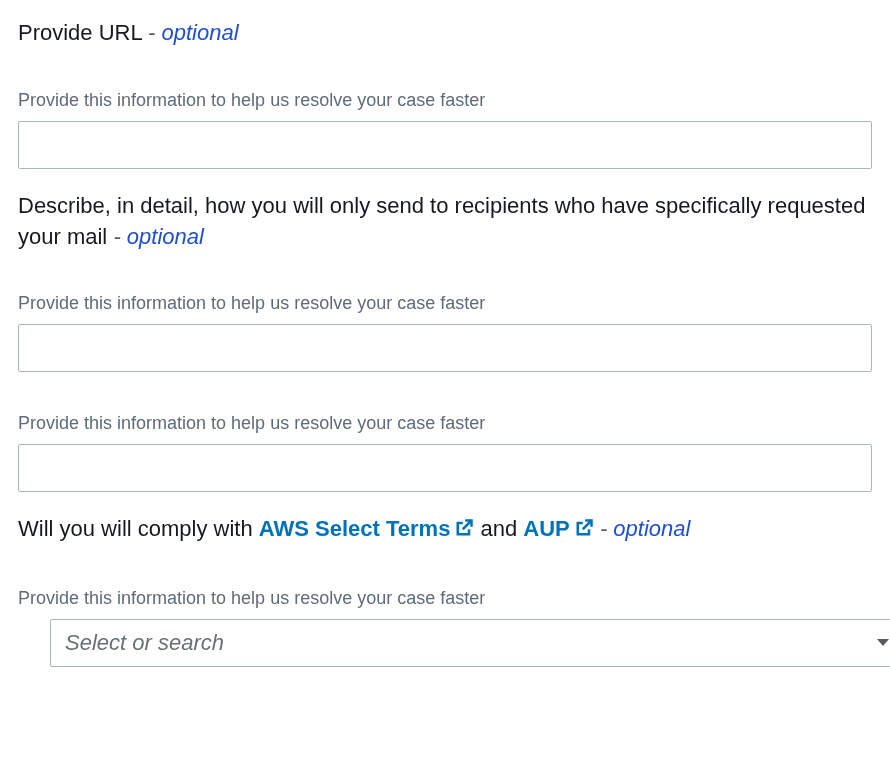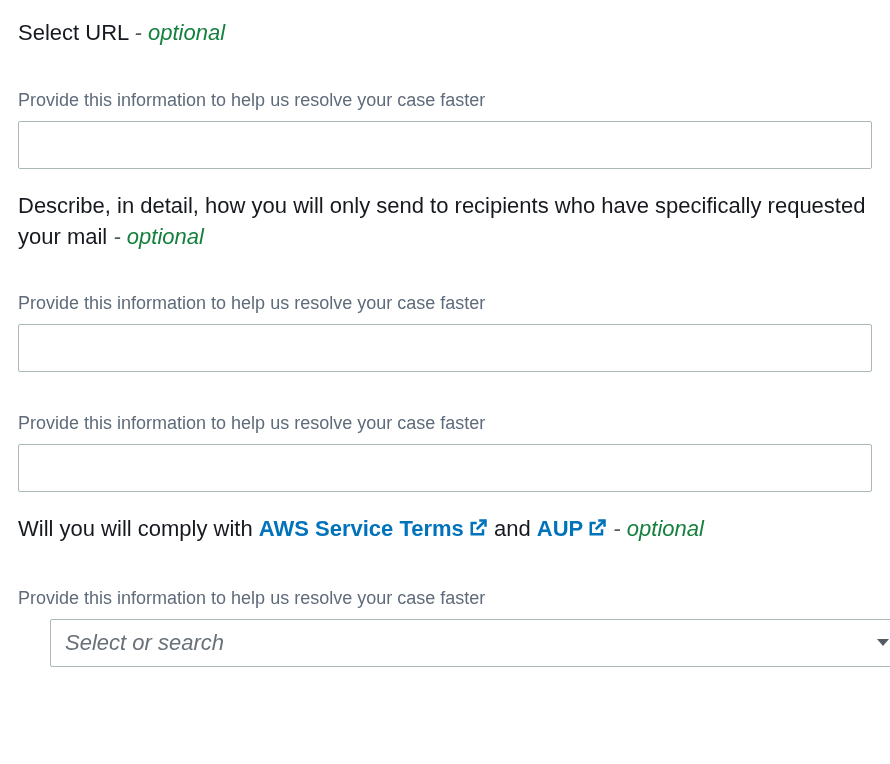--- a/index.html
+++ b/index.html
@@ -16,21 +16,21 @@
   }
   .field-label {
     font-size: 22px;
     line-height: 1.4;
     color: #16191f;
     font-weight: 400;
     margin-bottom: 2px;
   }
   .optional {
     font-style: italic;
-    color: #15803d;
+    color: #1d4ed8;
   }
   .field-help {
     font-size: 18px;
     color: #5f6b7a;
     margin-bottom: 10px;
     margin-top: 41px;
   }
   .text-input {
     width: 100%;
     height: 48px;
@@ -80,21 +80,21 @@
   .dash {
     font-style: italic;
     color: #545b64;
   }
 </style>
 </head>
 <body>
 
 <div class="field-group">
   <div class="field-label">
-    <span>Select URL</span>
+    <span>Provide URL</span>
     <span class="dash"> - </span><span class="optional">optional</span>
   </div>
   <div class="field-help">Provide this information to help us resolve your case faster</div>
   <input class="text-input" type="text" value="" style="">
 </div>
 
 <div class="field-group">
   <div class="field-label">
     <span>Describe, in detail, how you will only send to recipients who have specifically requested your mail</span>
     <span class="dash"> - </span><span class="optional">optional</span>
@@ -103,21 +103,21 @@
   <input class="text-input" type="text" value="" style="">
 </div>
 
 <div class="field-group">
   <div class="field-help">Provide this information to help us resolve your case faster</div>
   <input class="text-input" type="text" value="" style="">
 </div>
 
 <div class="field-group">
   <div class="field-label">
-    <span>Will you will comply with </span><a class="link"><span>AWS Service Terms</span><span class="ext-icon"><svg width="20" height="20" viewBox="0 0 16 16" fill="none" stroke="#0073bb" stroke-width="2">
+    <span>Will you will comply with </span><a class="link"><span>AWS Select Terms</span><span class="ext-icon"><svg width="20" height="20" viewBox="0 0 16 16" fill="none" stroke="#0073bb" stroke-width="2">
             <path d="M12 9v4H3V4h4"></path>
             <path d="M9 2h5v5"></path>
             <path d="M14 2L7 9"></path>
           </svg></span></a><span> and </span><a class="link"><span>AUP</span><span class="ext-icon"><svg width="20" height="20" viewBox="0 0 16 16" fill="none" stroke="#0073bb" stroke-width="2">
             <path d="M12 9v4H3V4h4"></path>
             <path d="M9 2h5v5"></path>
             <path d="M14 2L7 9"></path>
           </svg></span></a><span class="dash"> - </span><span class="optional">optional</span>
   </div>
   <div class="field-help">Provide this information to help us resolve your case faster</div>

